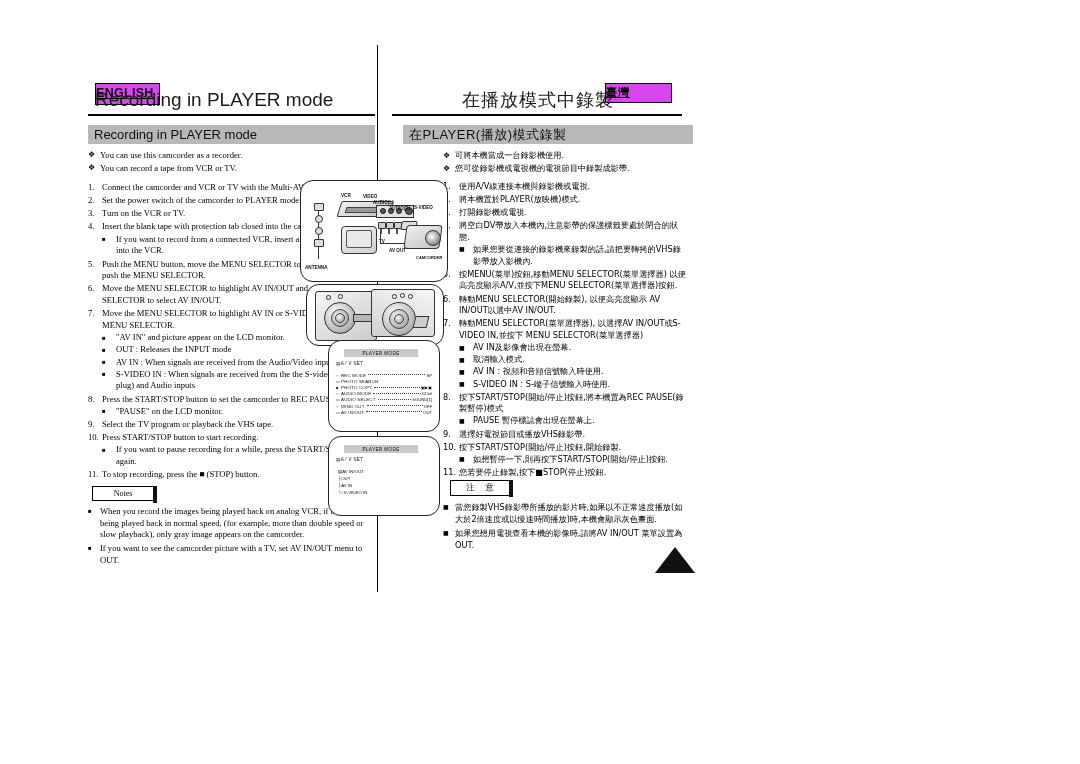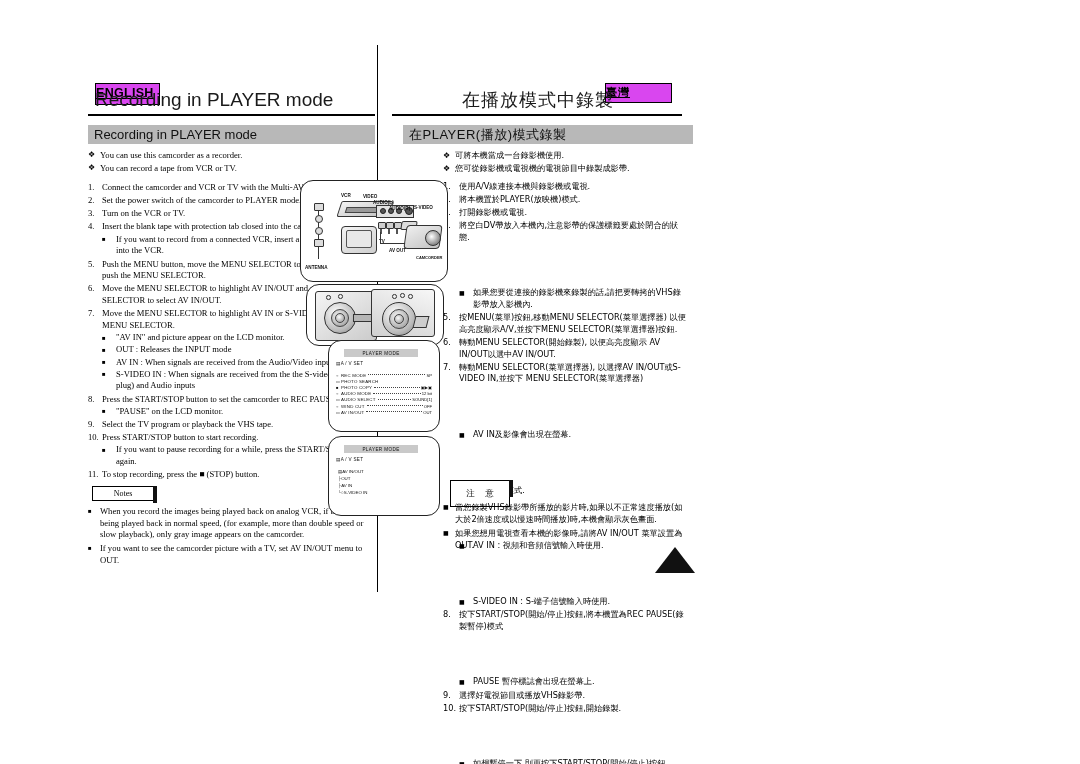--- a/index.html
+++ b/index.html
@@ -52,36 +52,36 @@
 
   .num-row{display:flex;margin-top:1.5px;}
   .num-mark{width:14px;flex:0 0 14px;}
   .num-txt{flex:1;}
 
   .sub-row{display:flex;margin-top:.5px;padding-left:14px;}
   .sub-mark{width:14px;flex:0 0 14px;font-size:6px;padding-top:1.5px;}
   .sub-txt{flex:1;}
 
   .cn .num-mark{width:16px;flex:0 0 16px;}
-  .cn .sub-row{padding-left:16px;margin-top:44px;}
+  .cn .sub-row{padding-left:16px;}
 
   
   .notes-tab{
     position:relative;border:1.3px solid #000;background:#fff;
     width:62px;height:15px;box-sizing:border-box;
     font-size:8px;display:flex;align-items:center;justify-content:center;
   }
   .notes-tab:after{
     content:"";position:absolute;right:-4px;top:-1px;width:4px;height:17px;background:#111;
   }
   #notes-en-wrap{position:absolute;left:92px;top:486px;}
   #notes-en-body{position:absolute;left:88px;top:506px;width:292px;font-size:8.6px;line-height:1.36;}
 
   #notes-cn-wrap{position:absolute;left:450px;top:480px;}
-  #notes-cn-tab{width:60px;height:27px;font-family:"DejaVu Sans",sans-serif;font-size:8.5px;letter-spacing:4px;padding-left:4px;box-sizing:border-box;}
+  #notes-cn-tab{width:60px;height:16px;font-family:"DejaVu Sans",sans-serif;font-size:8.5px;letter-spacing:4px;padding-left:4px;box-sizing:border-box;}
   #notes-cn-body{position:absolute;left:443px;top:502px;width:243px;font-size:8.2px;line-height:1.45;
                  font-family:"DejaVu Sans",sans-serif;}
 
   
   #page-number{
     position:absolute;left:655px;top:547px;width:40px;height:30px;
   }
   #page-number .tri{
     width:0;height:0;border-left:20px solid transparent;border-right:20px solid transparent;
     border-bottom:26px solid #111;

